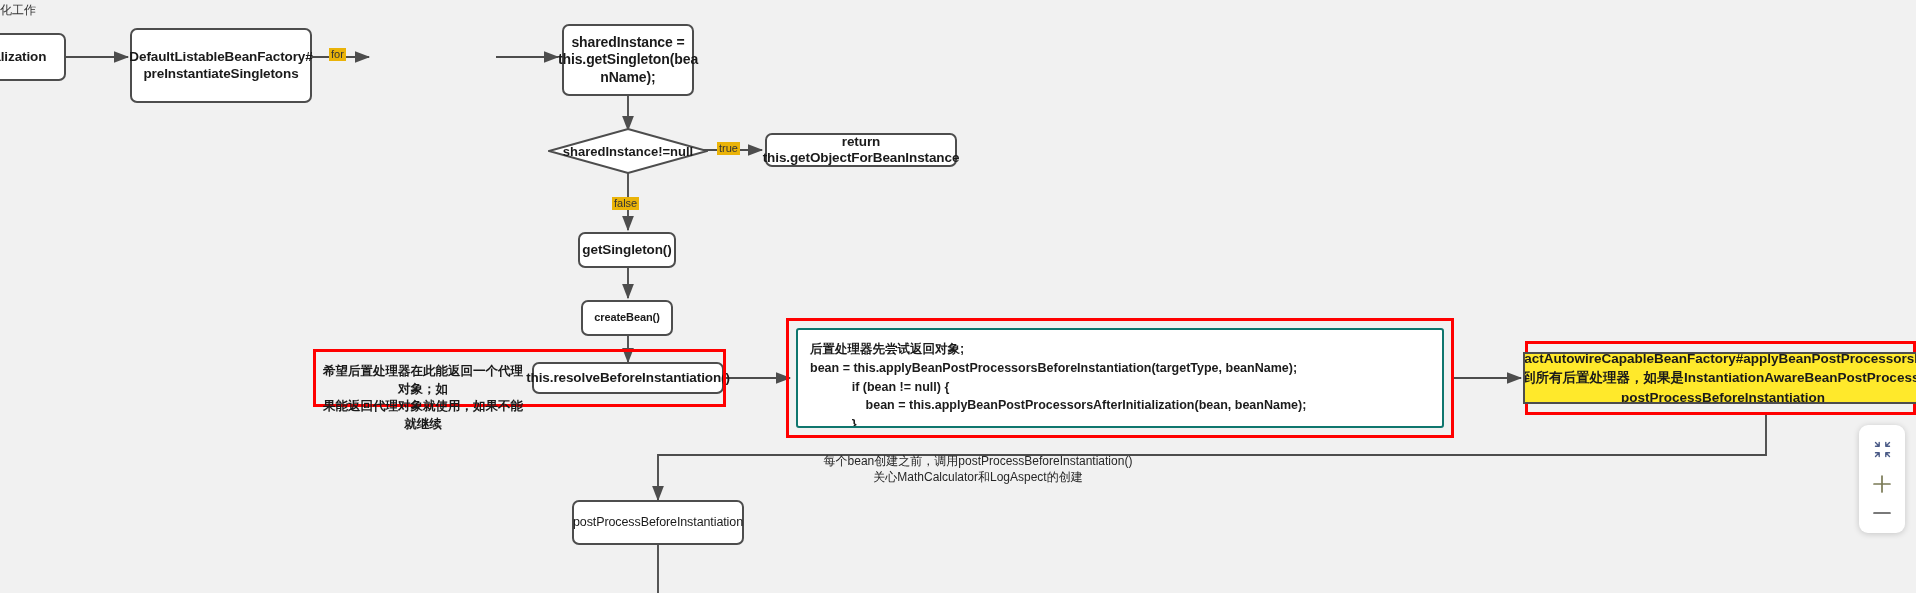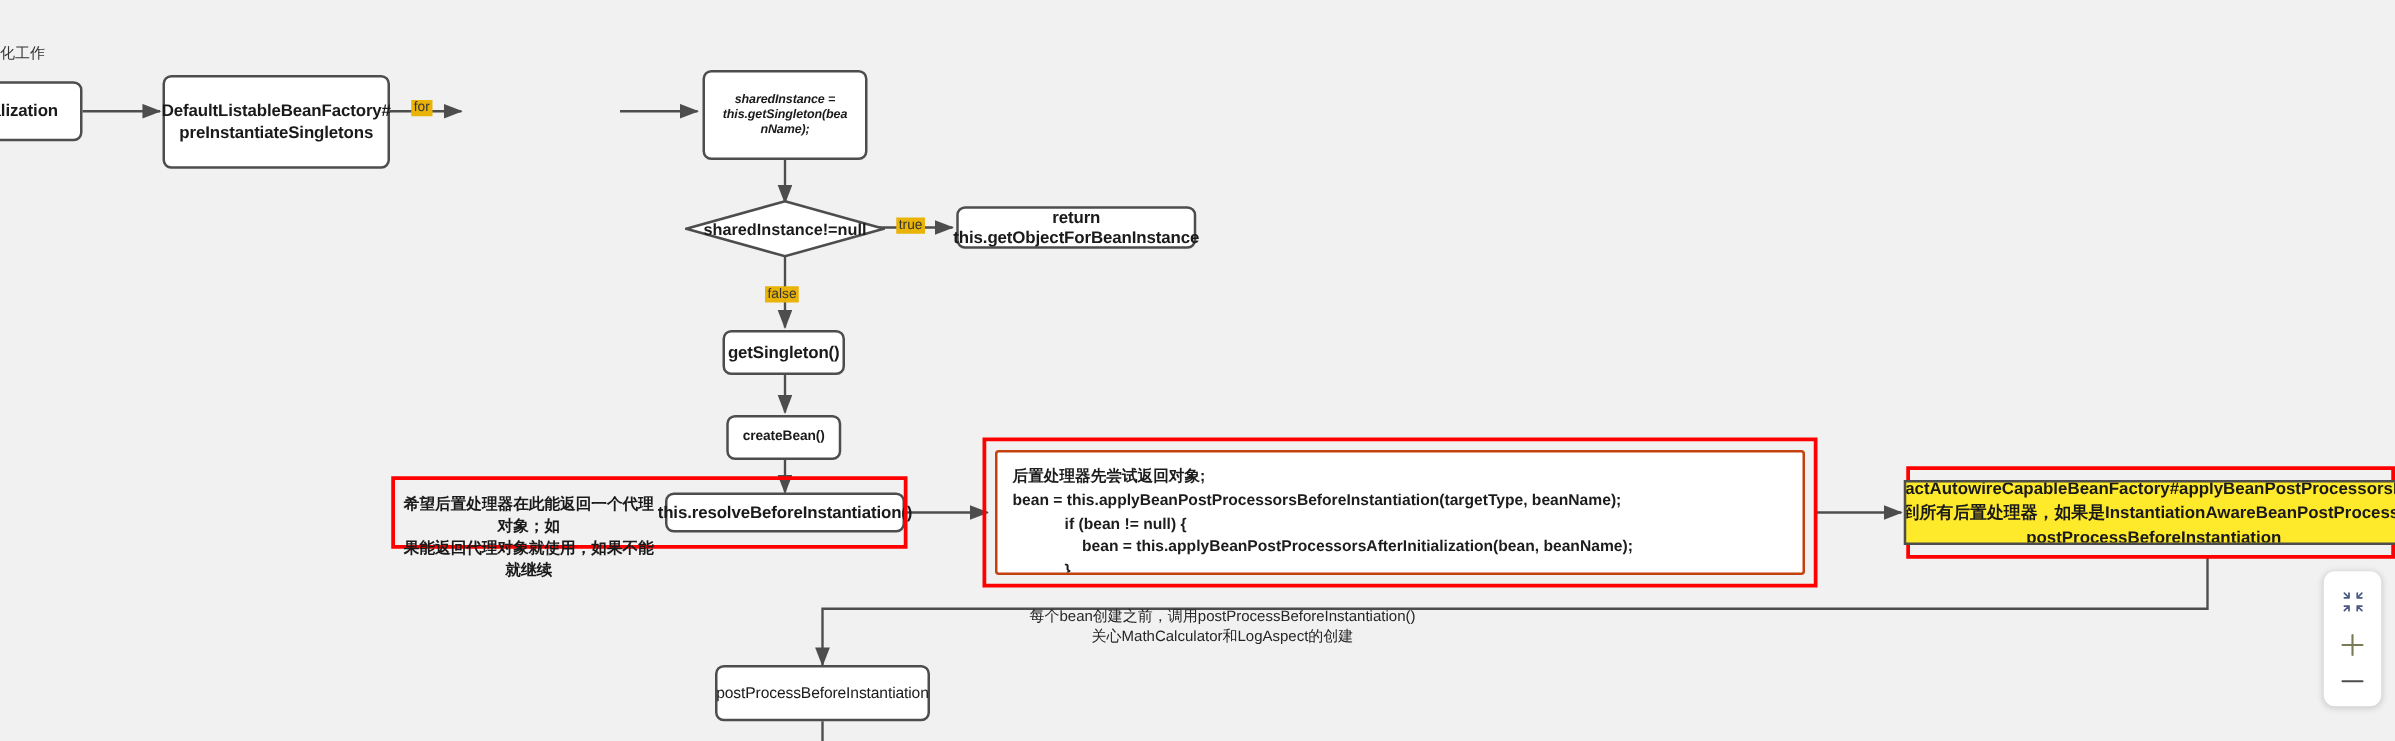--- a/index.html
+++ b/index.html
@@ -12,21 +12,20 @@
     height: 593px;
     position: relative;
     overflow: hidden;
     font-family: "Liberation Sans", sans-serif;
     color: #1a1a1a;
   }
   #canvas {
     position: absolute;
     inset: 0;
     background: #f1f1f1;
-    margin-top: 32px;
   }
   svg.edges {
     position: absolute;
     left: 0;
     top: 0;
     width: 1916px;
     height: 593px;
     pointer-events: none;
   }
   .node {
@@ -94,21 +93,21 @@
     font-size: 12.5px;
     line-height: 1.4;
     color: #1a1a1a;
     font-weight: bold;
     white-space: pre-line;
   }
   .codebox {
     position: absolute;
     box-sizing: border-box;
     background: #ffffff;
-    border: 2px solid #c2410c;
+    border: 2px solid #0f766e;
     border-radius: 3px;
     padding: 10px 12px;
     font-size: 12.5px;
     line-height: 1.5;
     font-weight: bold;
     color: #1c1c1c;
     white-space: pre;
     overflow: hidden;
   }
   .yellowbox {
@@ -199,21 +198,21 @@
   </div>
 
   <div class="node" style="left:130px; top:28px; width:182px; height:75px; font-size:13.5px; white-space:pre-line;">
     <span>DefaultListableBeanFactory#
 preInstantiateSingletons</span>
   </div>
 
   <div class="edge-label" style="left:329px; top:48px;">for</div>
 
 
-  <div class="node" style="left:562px; top:24px; width:132px; height:72px; font-size:10px; white-space:pre-line;font-style:italic;">
+  <div class="node" style="left:562px; top:24px; width:132px; height:72px; font-size:14px; white-space:pre-line;">
     <span>sharedInstance =
 this.getSingleton(bea
 nName);</span>
   </div>
 
   <div class="diamond" style="left:548px; top:128px; width:160px; height:46px;">
     <svg class="dshape" viewBox="0 0 160 46" preserveAspectRatio="none">
       <polygon points="80,1 159,23 80,45 1,23" fill="#ffffff" stroke="#4d4d4d" stroke-width="2" vector-effect="non-scaling-stroke"></polygon>
     </svg>
     <span class="dlabel">sharedInstance!=null</span>

